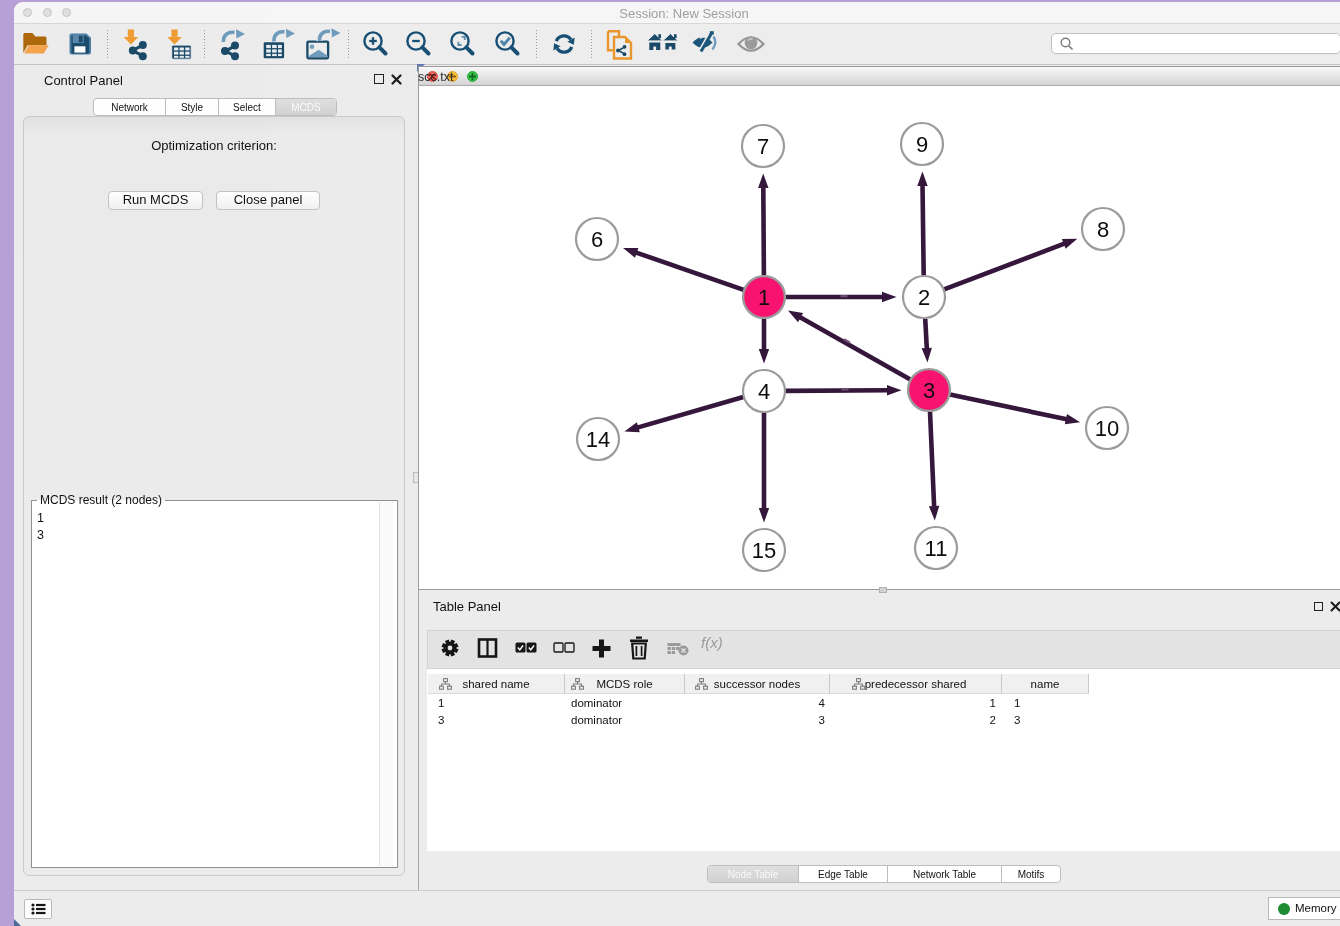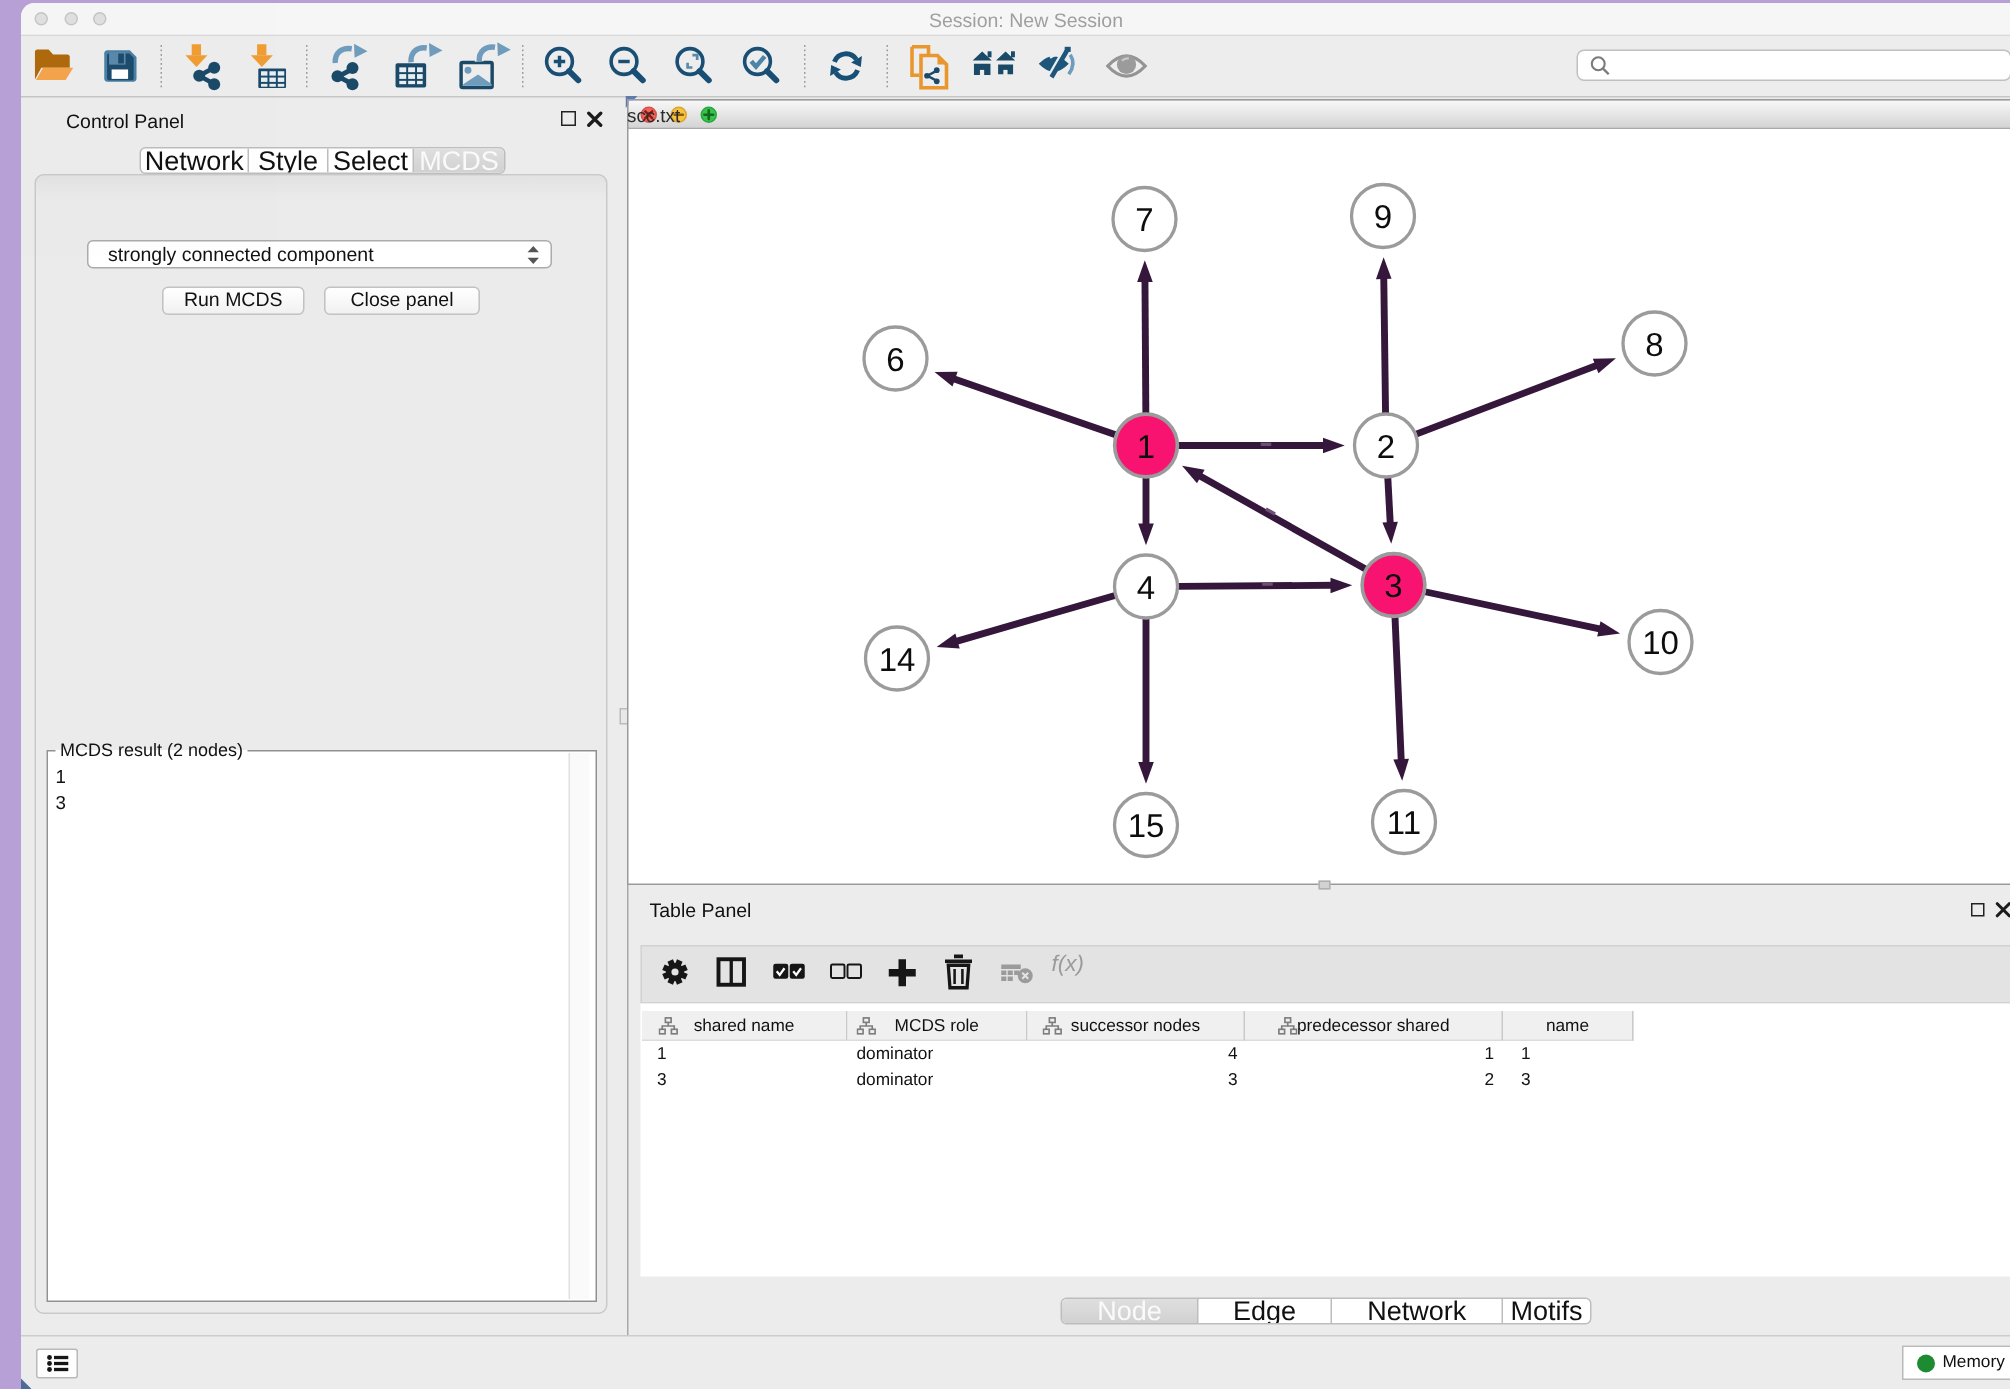--- a/index.html
+++ b/index.html
@@ -7,21 +7,21 @@
 .win{position:absolute;left:0;top:2px;width:1340px;height:924px;background:#ececec;border-radius:9px 9px 0 0}
 .titlebar{position:absolute;left:0;top:2px;width:1340px;height:22px;background:#f6f6f6;border-radius:9px 9px 0 0;border-bottom:1px solid #d8d8d8}
 .tl{position:absolute;width:9px;height:9px;border-radius:50%;background:#e0e0e0;border:1px solid #c6c6c6;top:8px}
 .wtitle{position:absolute;top:6px;left:0;width:1340px;text-align:center;font-size:13px;color:#9f9f9f}
 .toolbar{position:absolute;left:0;top:24px;width:1340px;height:41px;background:#ededed;border-bottom:1px solid #c5c5c5}
 .sep{position:absolute;top:30px;height:29px;width:1px;background-image:linear-gradient(#9b9b9b 33%,rgba(0,0,0,0) 0%);background-size:1px 3px}
 .searchbox{position:absolute;left:1037px;top:33px;width:290px;height:21px;background:#fff;border:1px solid #c0c0c0;border-radius:5px}
 
 .cptitle{position:absolute;left:30px;top:73px;font-size:13px;color:#111}
 .tabg{position:absolute;display:flex;height:18px;border:1px solid #bdbdbd;border-radius:4px;overflow:hidden;background:#fff}
-.tabg div{height:100%;font-size:18px;color:#111;text-align:center;line-height:17px;border-left:1px solid #bdbdbd}
+.tabg div{height:100%;font-size:10px;color:#111;text-align:center;line-height:17px;border-left:1px solid #bdbdbd}
 .tabg div:first-child{border-left:none}
 .tabg div.tabsel{background:linear-gradient(#dfdfdf,#d1d1d1);color:#fafafa}
 .tabg div.tabsel{background:linear-gradient(#dfdfdf,#d1d1d1);color:#fafafa}
 .panel{position:absolute;left:9px;top:116px;width:382px;height:760px;border:1px solid #c9c9c9;border-radius:6px;background:linear-gradient(#e2e2e2,#ebebeb 16px)}
 .btn{position:absolute;height:19px;background:linear-gradient(#ffffff,#f1f1f1);border:1px solid #c2c2c2;border-radius:4px;font-size:13px;color:#111;text-align:center}
 .fsleg{position:absolute;font-size:12px;color:#111;background:linear-gradient(#ebebeb 50%,#ffffff 50%);padding:0 3px}
 
 .netframe{position:absolute;left:404px;top:66px;width:932px;height:524px;border:1px solid #9a9a9a;background:#fff}
 .nettb{position:absolute;left:404px;top:66px;width:932px;height:20px;background:linear-gradient(#f8f8f8,#d4d4d4);border:1px solid #9a9a9a;border-bottom:1px solid #a8a8a8}
 .mbtn{position:absolute;top:71px;width:11px;height:11px;border-radius:50%}
@@ -212,26 +212,21 @@
 <svg class="abs" style="left:377px;top:74px" width="11" height="11" viewBox="0 0 11 11">
  <path d="M1.5 1.5 L9.5 9.5 M9.5 1.5 L1.5 9.5" stroke="#1c1c1c" stroke-width="2.2" stroke-linecap="round"></path>
 </svg>
 <div class="panel"></div>
 <div class="tabg" style="left:79px;top:98px">
 <div style="width:71px">Network</div>
       <div style="width:53px">Style</div>
       <div style="width:57px">Select</div>
       <div class="tabsel" style="width:61px">MCDS</div>
 </div>
-<div class="abs" style="left:44px;top:160px;width:310px;height:19px;background:#fff;border:1px solid #ababab;border-radius:4px;font-size:13px;color:#111;line-height:17px;padding-left:13px">strongly connected component
- <svg class="abs" style="right:7px;top:3px" width="9" height="12" viewBox="0 0 9 12">
-  <path d="M4.5 0 L8.3 4.2 H0.7 z" fill="#555"></path>
-        <path d="M4.5 12 L8.3 7.8 H0.7 z" fill="#555"></path>
- </svg>
-</div>
+<div class="abs" style="left:0;top:138px;width:400px;text-align:center;font-size:13px;color:#111">Optimization criterion:</div>
 <div class="btn" style="left:94px;top:191px;width:95px">Run MCDS</div>
 <div class="btn" style="left:202px;top:191px;width:104px">Close panel</div>
 <div class="abs" style="left:17px;top:500px;width:367px;height:368px;background:#fff;border:1px solid #919191"></div>
 <div class="abs" style="left:365px;top:502px;width:14px;height:364px;background:#fafafa;border-left:1px solid #e2e2e2"></div>
 <div class="fsleg" style="left:23px;top:493px">MCDS result (2 nodes)</div>
 <div class="abs" style="left:23px;top:510px;font-size:12.5px;color:#111;line-height:17px">1<br>3</div>
 
 <div class="abs" style="left:404px;top:65px;width:1px;height:825px;background:#a8a8a8"></div>
 <div class="abs" style="left:398.5px;top:472px;width:7px;height:11px;background:#e8e8e8;border:1px solid #bbb"></div>
 

